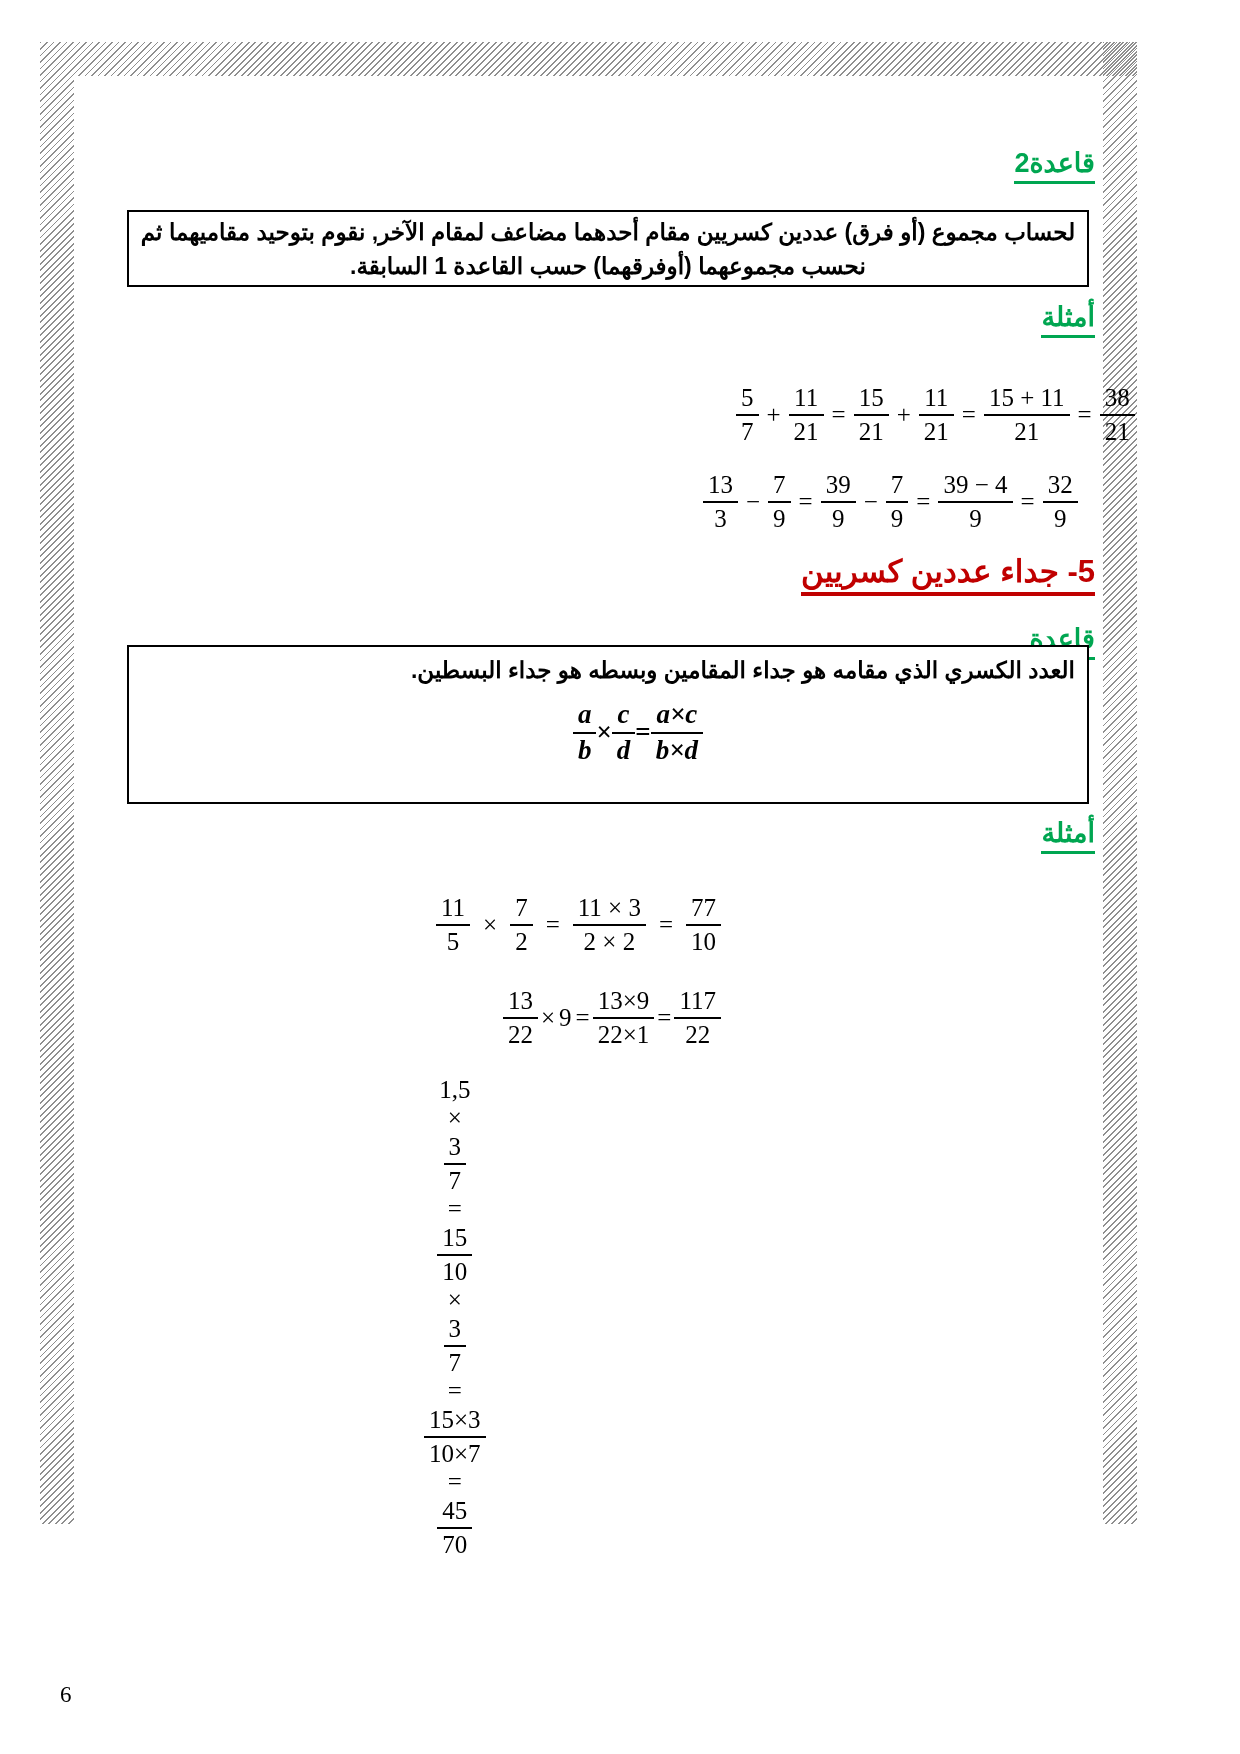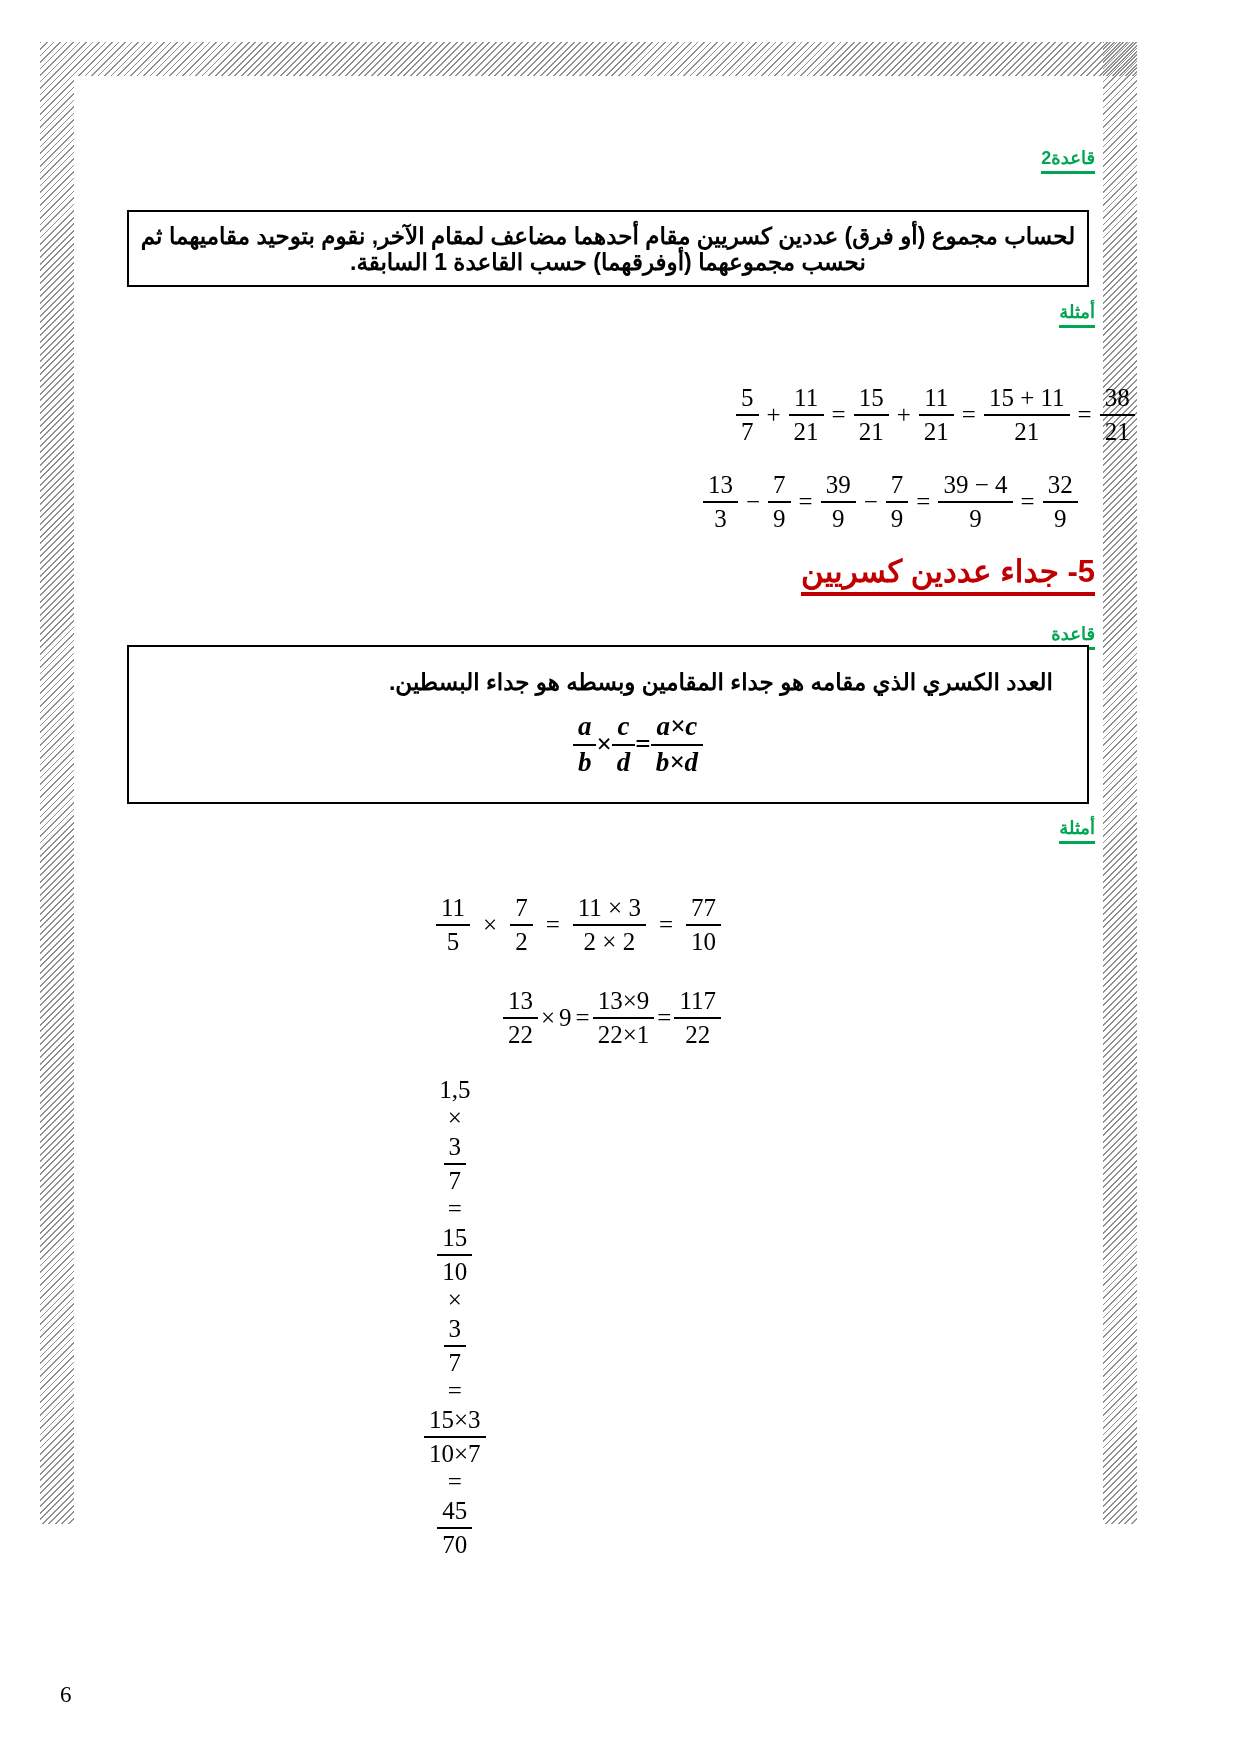--- a/index.html
+++ b/index.html
@@ -14,32 +14,32 @@
   }
   .hatch-top{left:40px;top:42px;width:1097px;height:34px;}
   .hatch-left{left:40px;top:42px;width:34px;height:1482px;}
   .hatch-right{left:1103px;top:42px;width:34px;height:1482px;}
 
   
   .head{
     position:absolute;right:145px;direction:rtl;font-weight:bold;
     width:fit-content;padding-bottom:2px;line-height:1.15;
   }
-  .g-head{color:var(--green,#00A651);border-bottom:3px solid var(--green,#00A651);font-size:18px;}
+  .g-head{color:var(--green,#00A651);border-bottom:3px solid var(--green,#00A651);font-size:27px;}
   .r-head{color:var(--red,#C00000);border-bottom:4px solid var(--red,#C00000);font-size:31px;}
 
   
   .rulebox{
     position:absolute;left:127px;width:958px;border:2px solid #000;background:#fff;
     direction:rtl;font-weight:bold;font-size:23px;
   }
   .box1{top:210px;height:73px;display:flex;align-items:center;}
-  .box1 p{margin:0;width:100%;text-align:center;line-height:26px;padding:0 8px;}
+  .box1 p{margin:0;width:100%;text-align:center;line-height:34px;padding:0 8px;}
   .box2{top:645px;height:155px;}
-  .box2 p{margin:12px;text-align:right;padding:8px 22px 0;line-height:30px;}
+  .box2 p{margin:0;text-align:right;padding:8px 12px 0;line-height:30px;}
 
   
   .equation{
     position:absolute;display:flex;align-items:center;direction:ltr;
     font-family:"Liberation Serif",serif;font-size:25px;color:#000;white-space:nowrap;
   }
   .equation .op{margin:0 8px;}
   .equation.wide .op{margin:0 13px;}
   .equation.tight .op{margin:0 3px;}
   .equation .txt{margin:0 1px;}

